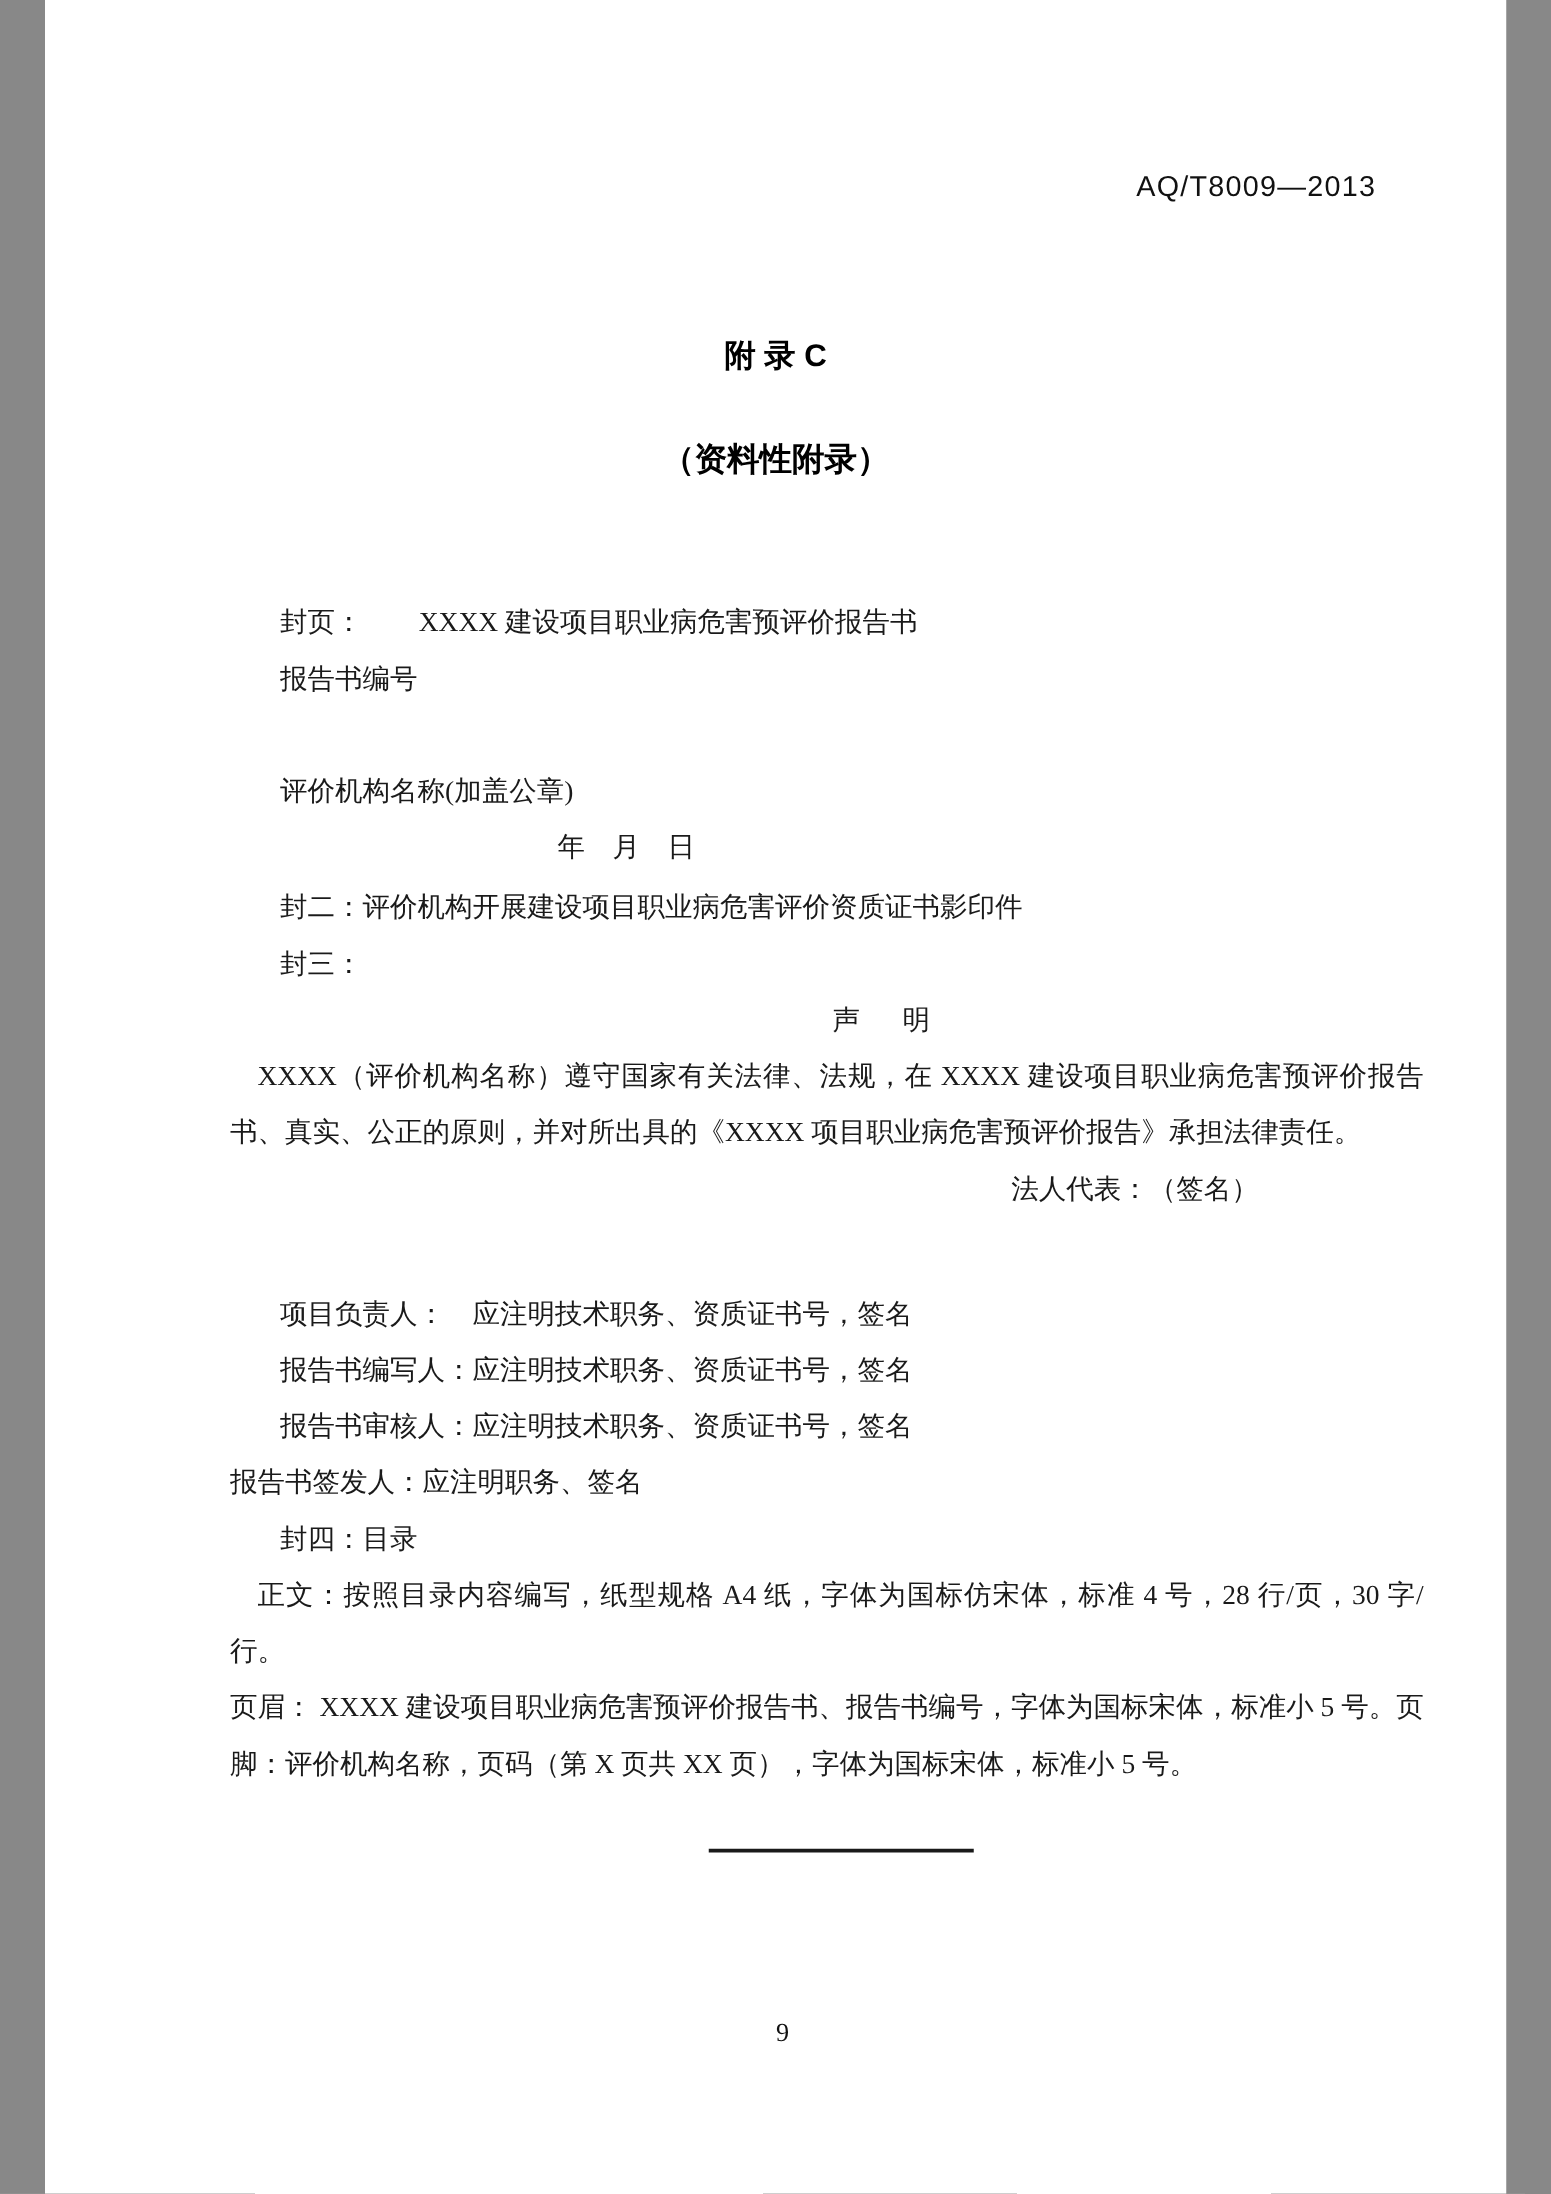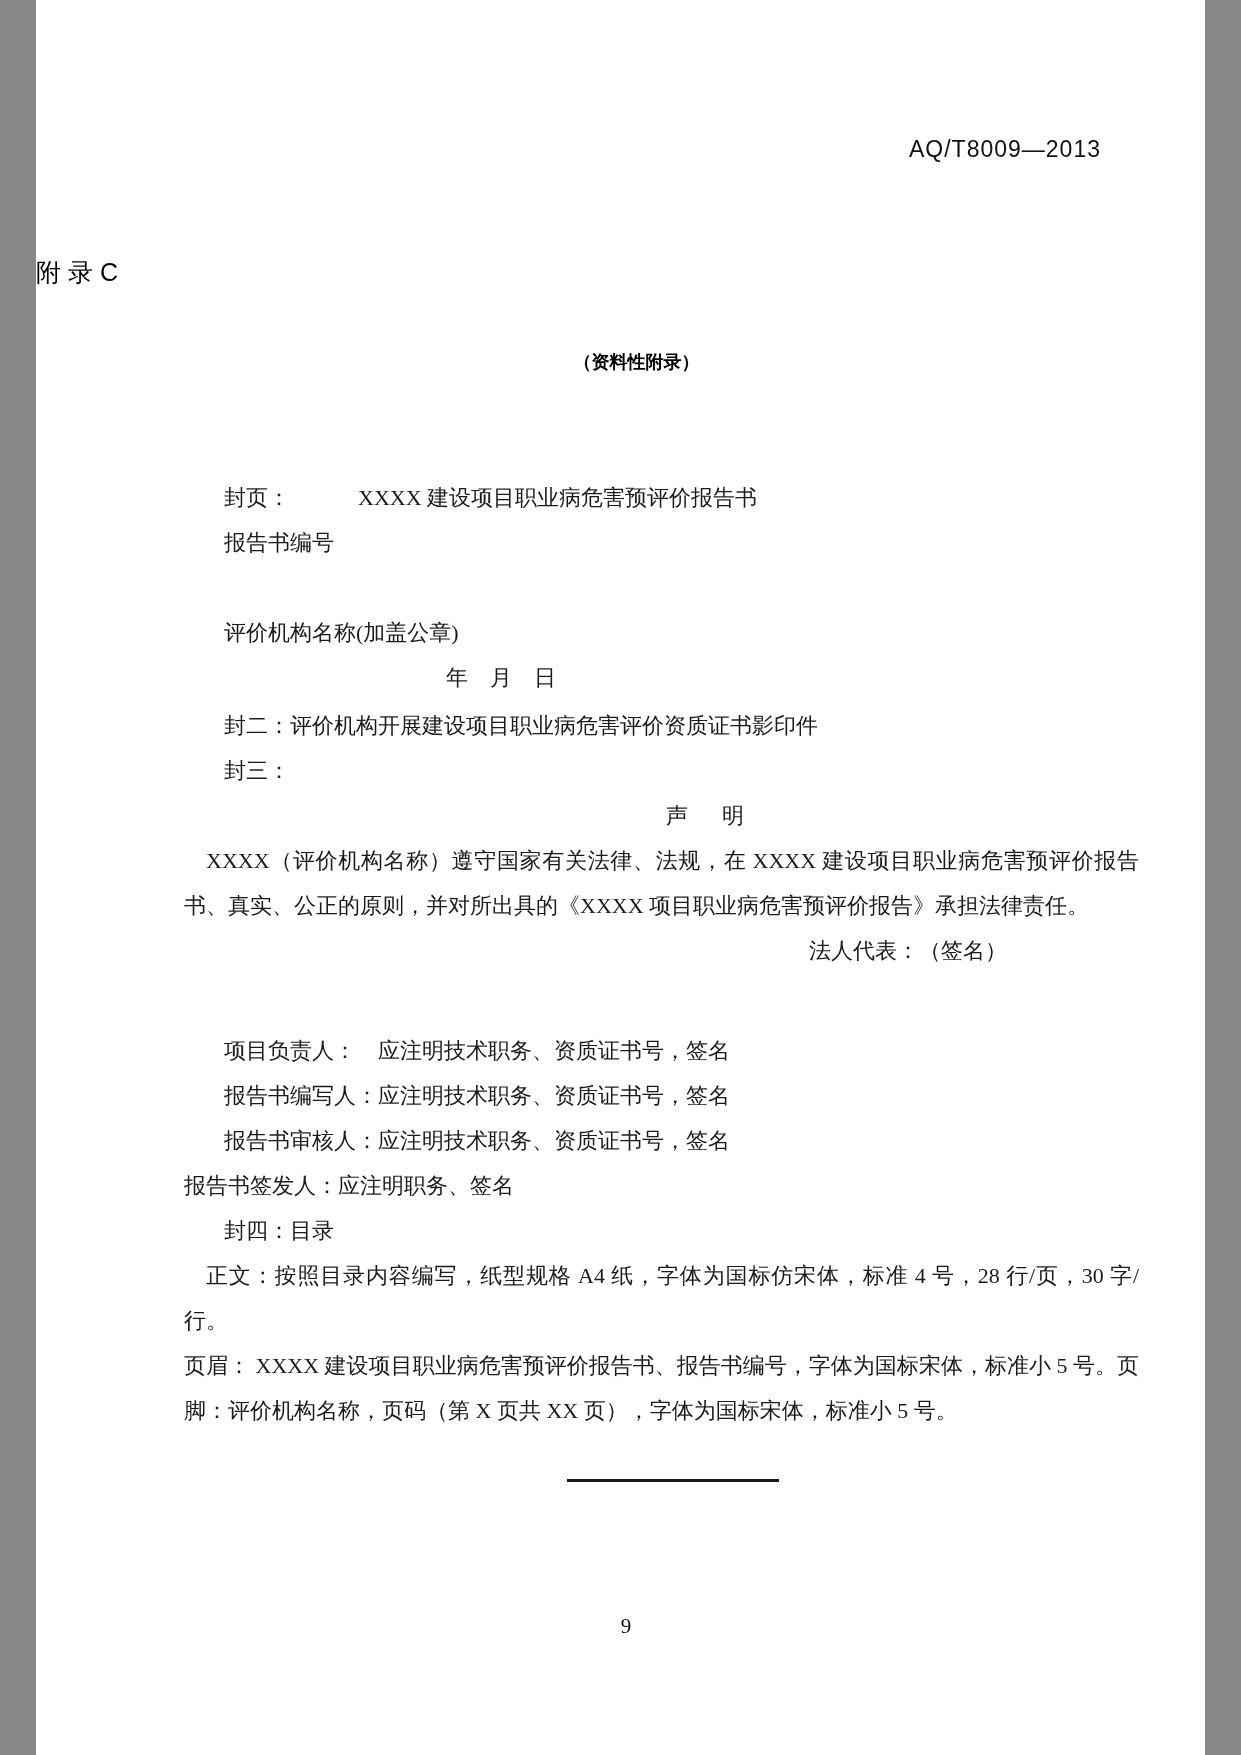--- a/index.html
+++ b/index.html
@@ -11,44 +11,45 @@
     color:#1a1a1a;
     font-family:"Liberation Serif","DejaVu Serif",serif;
     overflow:hidden;
   }
   .std-code{
     position:absolute;top:136px;right:104px;
     font-family:"Liberation Sans","DejaVu Sans",sans-serif;
     font-size:23px;letter-spacing:1px;color:#111;
   }
   .h-appendix{
-    position:absolute;top:256px;left:0;width:100%;
+    position:absolute;top:268px;left:0;width:100%;
+    text-align:center;
     font-family:"Liberation Sans","DejaVu Sans",sans-serif;
-    font-weight:normal;font-size:25px;color:#000;
+    font-weight:bold;font-size:25px;color:#000;
   }
   .h-sub{
-    position:absolute;top:350px;left:16px;width:100%;
+    position:absolute;top:350px;left:0;width:100%;
     text-align:center;
     font-family:"Liberation Sans","DejaVu Sans",sans-serif;
-    font-weight:bold;font-size:18px;color:#000;
+    font-weight:bold;font-size:26px;color:#000;
   }
   .h-title{
     position:absolute;top:394px;left:0;width:100%;
     text-align:center;
     font-family:"Liberation Sans","DejaVu Sans",sans-serif;
     font-weight:bold;font-size:25px;letter-spacing:1px;color:#000;
   }
   .body-block{
     position:absolute;top:475px;left:148px;width:955px;
     font-size:22px;line-height:45px;color:#1a1a1a;
   }
   .line{min-height:45px;}
   .blank{height:44px;}
   .indent2{text-indent:40px;}
-  .cover-title-gap{margin-left:68px;text-align:right;}
+  .cover-title-gap{margin-left:45px;text-align:right;}
   .date-line{padding-left:262px;}
   .statement-title{padding-left:482px;letter-spacing:6px;}
   .para{text-align:justify;text-indent:22px;}
   .right-sign{text-align:right;}
   .pr-org{padding-right:87px;}
   .pr-rep{padding-right:132px;}
   .roles{margin-top:10px;}
   .divider{
     position:absolute;top:1479px;left:531px;width:212px;height:3px;
     background:#1a1a1a;

